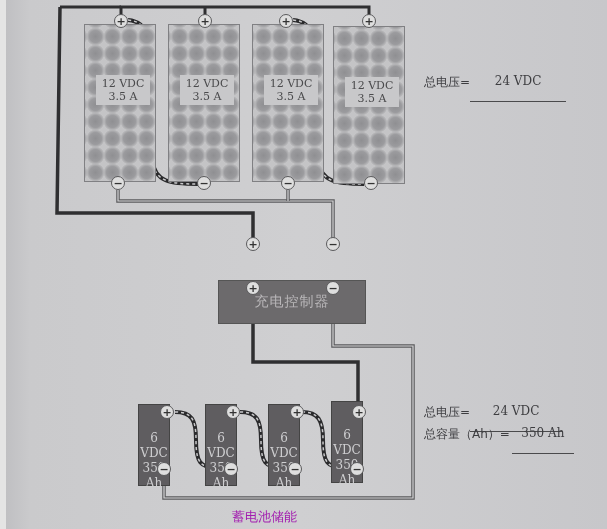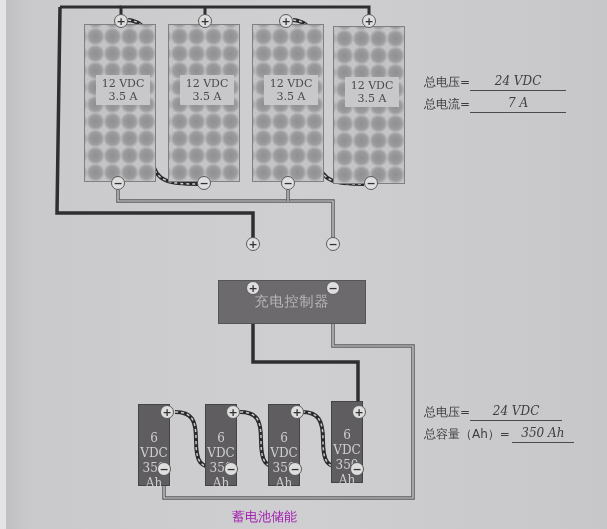--- a/index.html
+++ b/index.html
@@ -11,21 +11,21 @@
     background-image:radial-gradient(circle at 50% 50%,#8f8f92 0,#9b9b9e 6px,#b8b8ba 8.5px,#c4c4c6 9px);
     background-size:17px 17px;background-position:2px 3px;}
   .panel-label{position:absolute;left:11px;top:50px;width:54px;height:30px;background:#c8c8ca;display:flex;flex-direction:column;align-items:center;justify-content:center;font-size:11px;line-height:13px;color:#4a4a4c;}
   .terminal{position:absolute;width:14px;height:14px;border-radius:50%;background:#dedede;border:1.5px solid #5a5a5c;box-sizing:border-box;display:flex;align-items:center;justify-content:center;font-family:"DejaVu Sans",sans-serif;font-weight:bold;font-size:11px;line-height:11px;color:#333;}
   .controller{position:absolute;left:218px;top:244px;width:148px;height:44px;background:#6c6a6c;border:1px solid #555;box-sizing:border-box;display:flex;align-items:center;justify-content:center;color:#b9b7b9;font-family:"DejaVu Sans",sans-serif;font-size:14px;letter-spacing:1px;margin-top:36px;}
   .battery{position:absolute;width:32px;height:82px;background:#5f5d60;border:1px solid #444;box-sizing:border-box;text-decoration:underline;}
   .battery-label{position:absolute;left:0;top:26px;width:100%;text-align:center;color:#cfcfd1;font-size:12px;line-height:15px;}
   .summary{position:absolute;font-family:"DejaVu Sans",sans-serif;font-size:12px;color:#3d3d40;}
   .summary .row{position:relative;height:22px;display:flex;align-items:flex-start;}
   .summary .lbl{white-space:nowrap;}
-  .summary .val{display:inline-block;border-bottom:1px solid #4a4a4c;text-align:center;font-family:"DejaVu Serif",serif;padding-bottom:2px;font-style:italic;}
+  .summary .val{display:inline-block;border-bottom:1px solid #4a4a4c;text-align:center;font-family:"DejaVu Serif",serif;padding-bottom:13px;}
   .caption{position:absolute;left:232px;top:508px;font-family:"DejaVu Sans",sans-serif;font-size:13px;color:#a21caf;}
 </style>
 </head>
 <body>
 
 <div class="page"></div>
 <div class="leftedge"></div>
 
 <svg class="wires" width="607" height="529">
 
@@ -89,24 +89,20 @@
 <div class="terminal" style="left:111px;top:176px;">−</div>
 <div class="terminal" style="left:197px;top:176px;">−</div>
 <div class="terminal" style="left:281px;top:176px;">−</div>
 <div class="terminal" style="left:364px;top:176px;">−</div>
 
 <div class="summary" style="left:424px;top:74px;">
   <div class="row">
     <span class="lbl">总电压=</span>
     <span class="val" style="width:96px;">24 VDC</span>
   </div>
-  <div class="row">
-    <span class="lbl">总电流=</span>
-    <span class="val" style="width:96px;">7 A</span>
-  </div>
 </div>
 
 <div class="controller">
   <span>充电控制器</span>
 </div>
 <div class="terminal" style="left:246px;top:237px;">+</div>
 <div class="terminal" style="left:326px;top:237px;">−</div>
 <div class="terminal" style="left:246px;top:281px;">+</div>
 <div class="terminal" style="left:326px;top:281px;">−</div>
 

